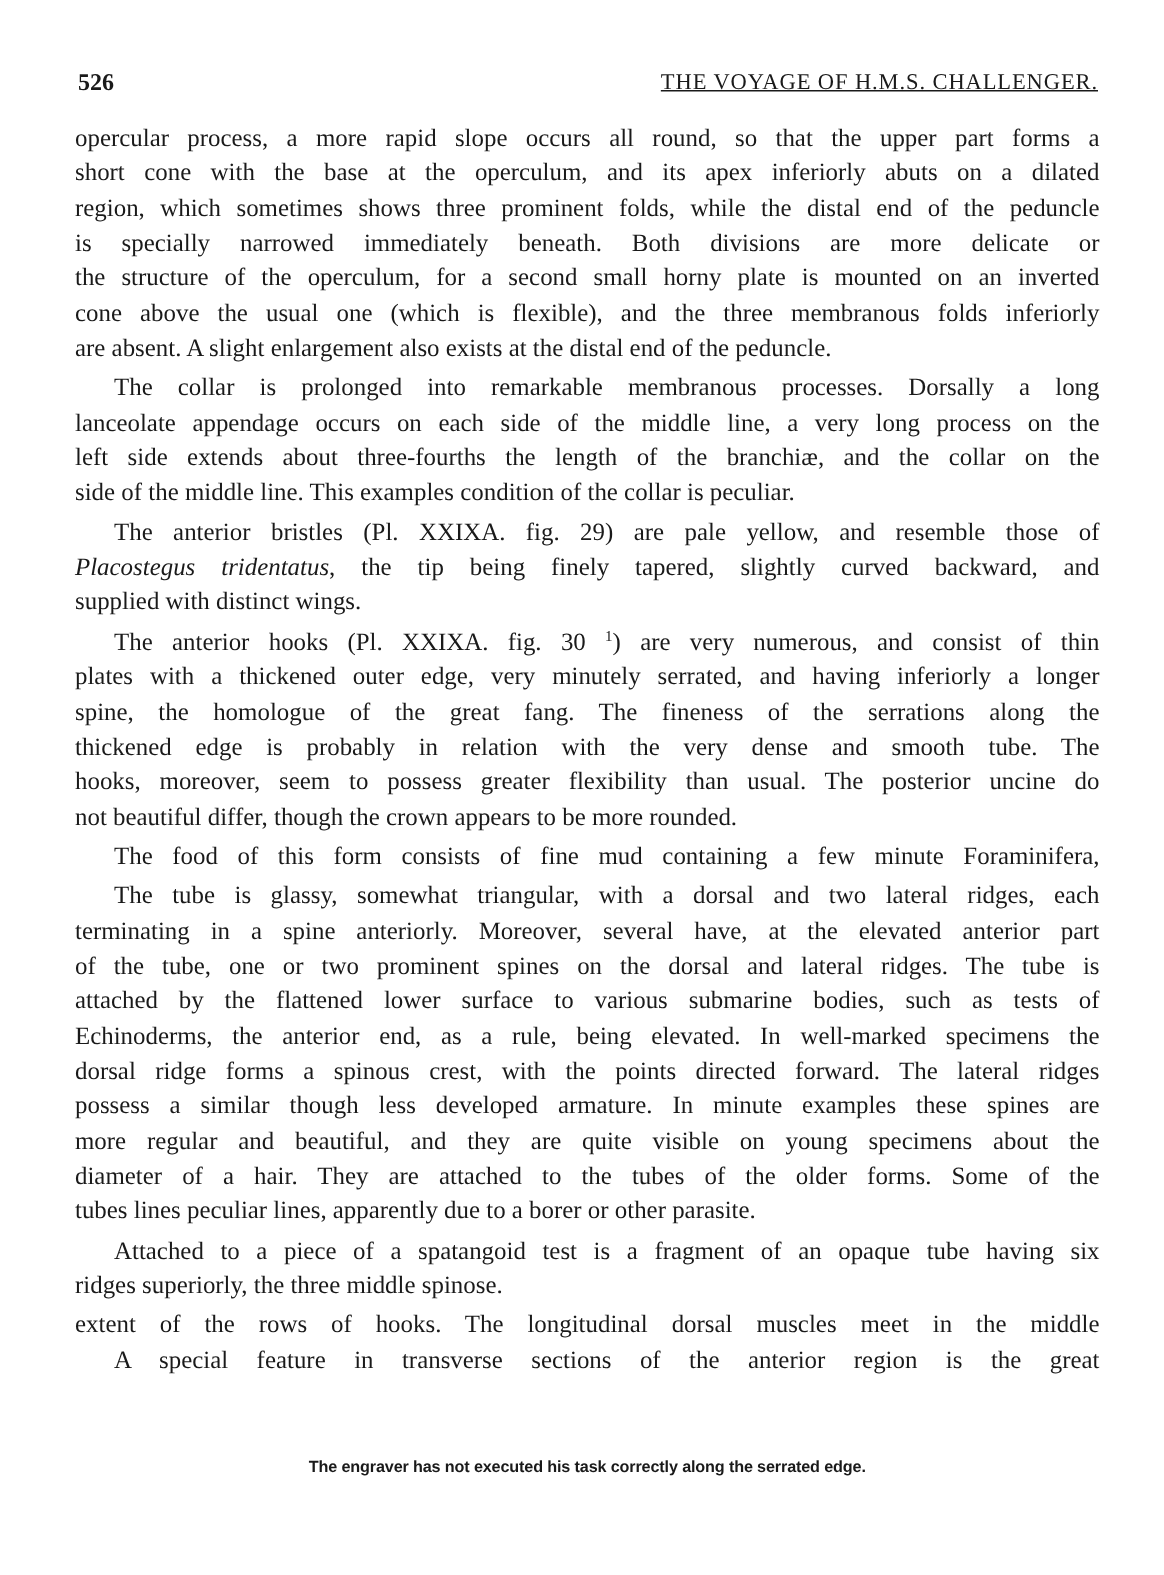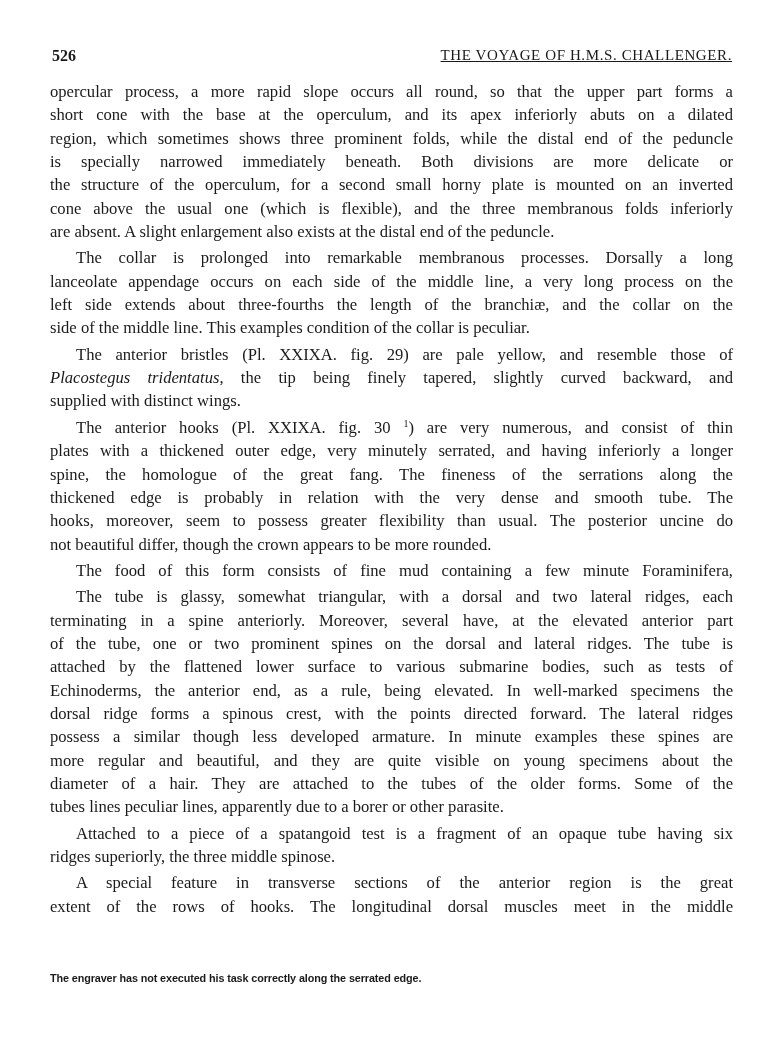--- a/index.html
+++ b/index.html
@@ -82,20 +82,21 @@
     sup {
       font-size: 10px;
       vertical-align: 6px;
       line-height: 0;
     }
     .footnote {
       position: absolute;
       top: 972px;
       left: 50px;
       width: 683px;
+      text-align: center;
       font-family: "Liberation Sans", sans-serif;
       font-weight: bold;
       font-size: 10.8px;
       letter-spacing: -0.1px;
     }
   </style>
 </head>
 <body>
 
 <div class="page">
@@ -154,20 +155,20 @@
         <span class="line">diameter of a hair. They are attached to the tubes of the older forms. Some of the</span>
         <span class="line last">tubes lines peculiar lines, apparently due to a borer or other parasite.</span>
       </div>
       <div class="para-gap"></div>
       <div class="paragraph">
         <span class="line indent">Attached to a piece of a spatangoid test is a fragment of an opaque tube having six</span>
         <span class="line last">ridges superiorly, the three middle spinose.</span>
       </div>
       <div class="para-gap"></div>
       <div class="paragraph">
+        <span class="line">extent of the rows of hooks. The longitudinal dorsal muscles meet in the middle</span>
         <span class="line indent">A special feature in transverse sections of the anterior region is the great</span>
-        <span class="line">extent of the rows of hooks. The longitudinal dorsal muscles meet in the middle</span>
       </div>
     </div>
 
   <div class="footnote">The engraver has not executed his task correctly along the serrated edge.</div>
 
 </div>
 
 </body></html>

